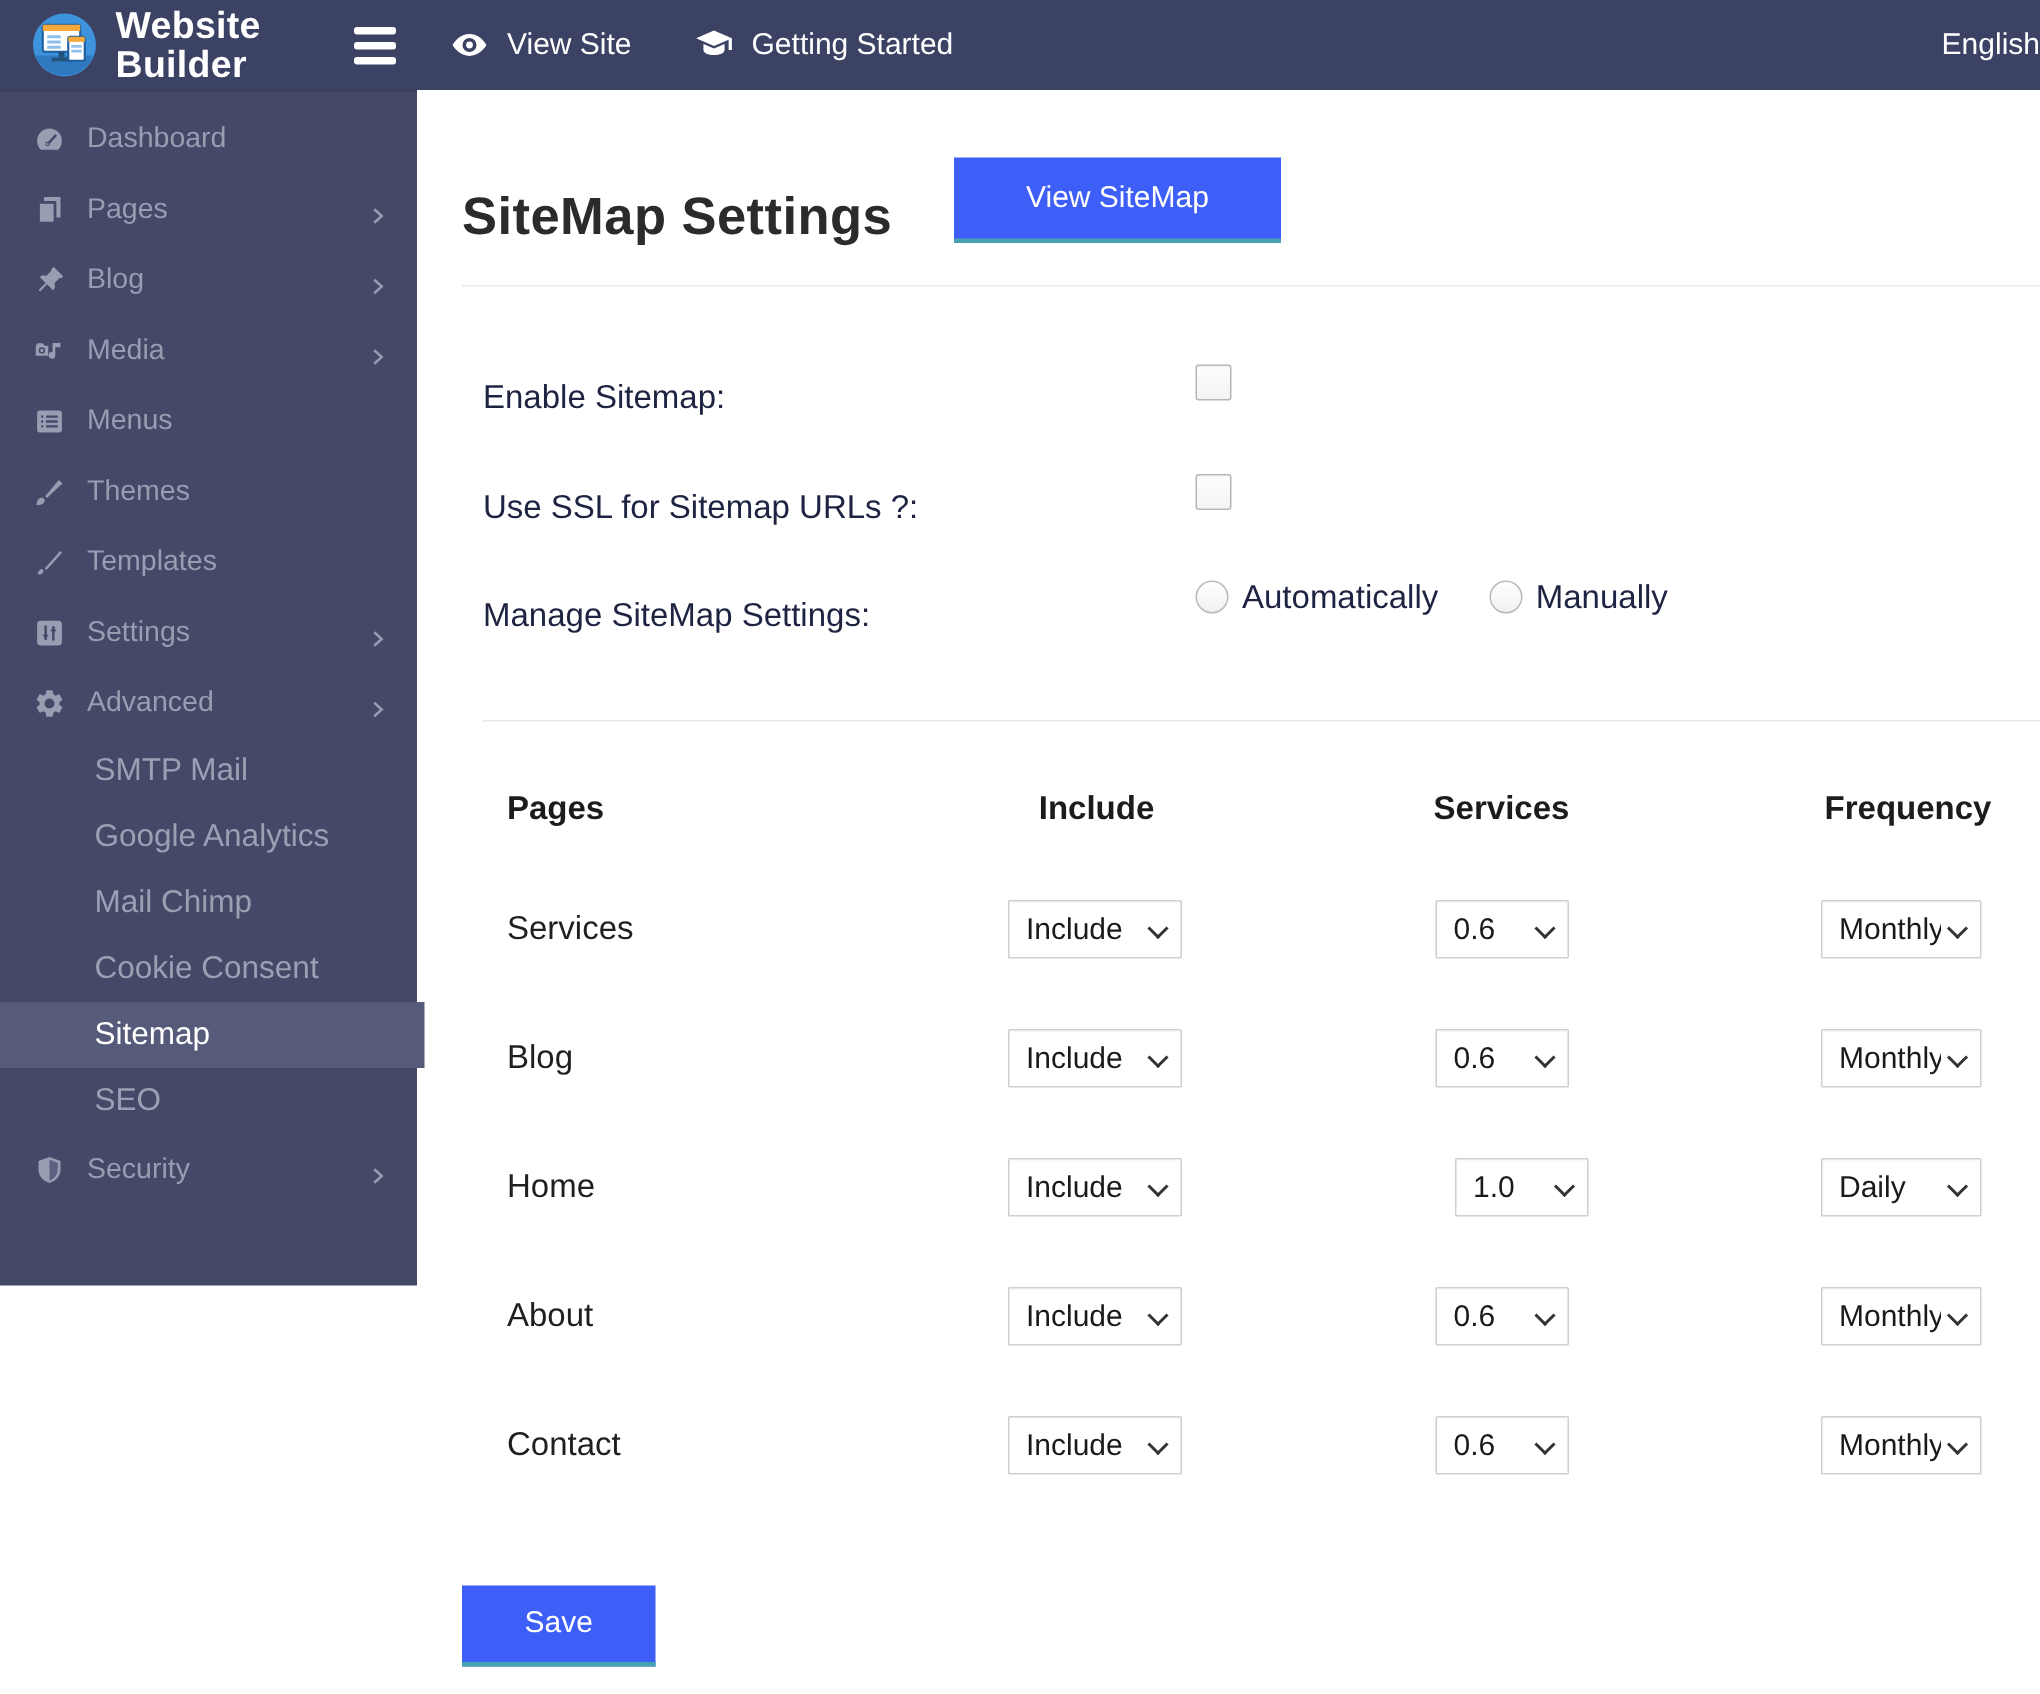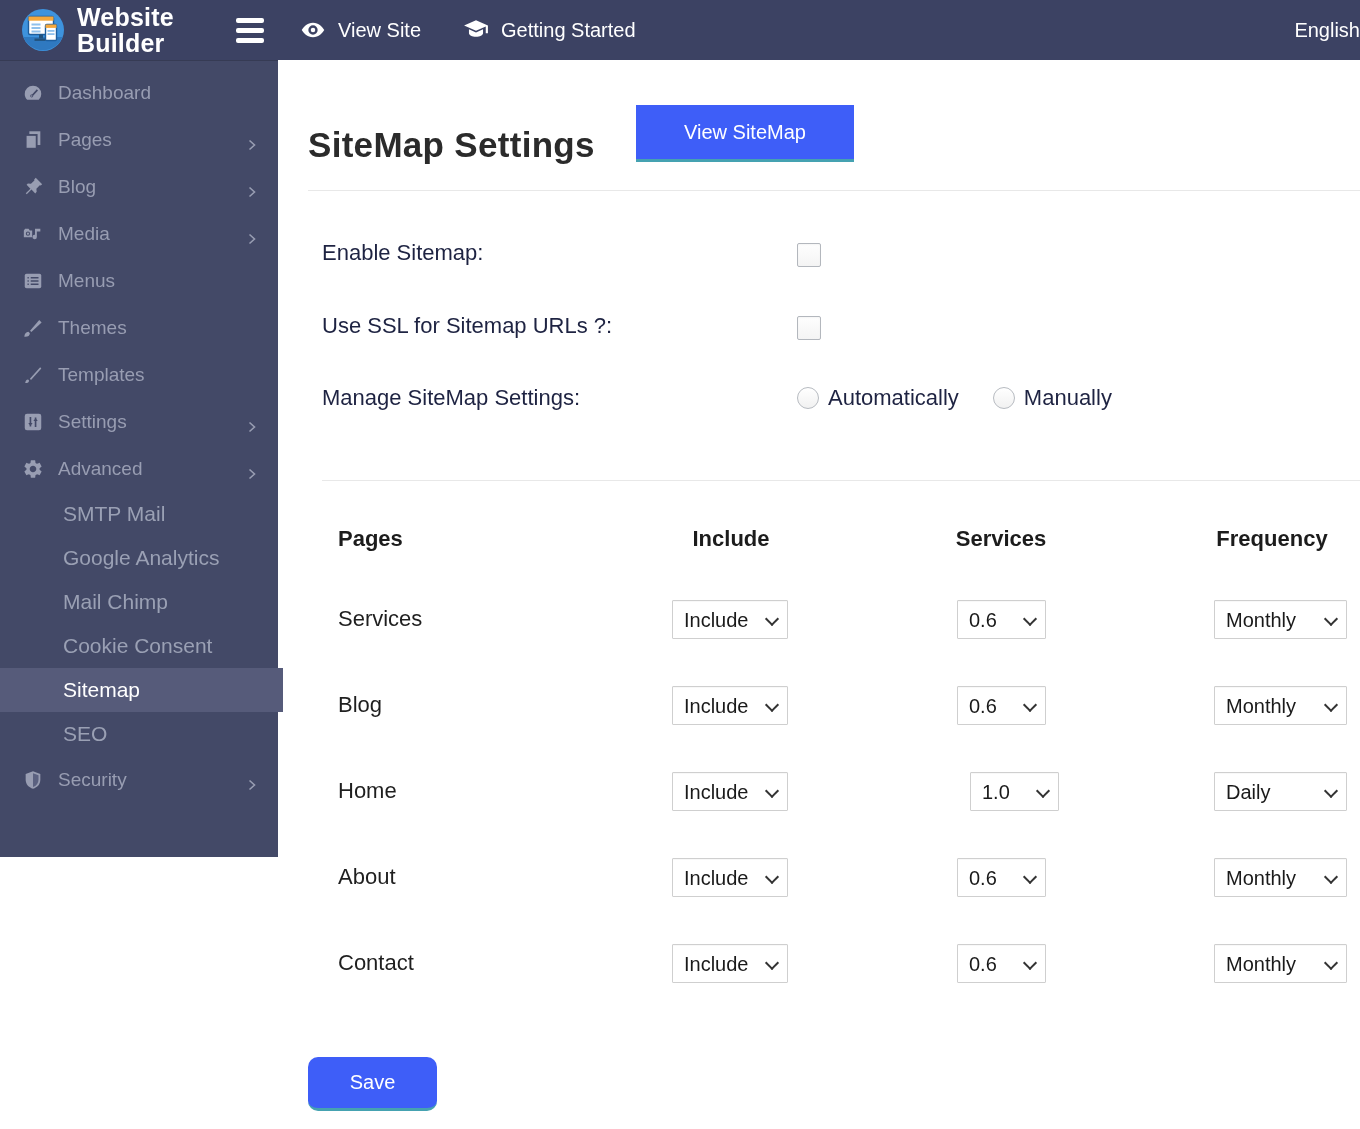--- a/index.html
+++ b/index.html
@@ -31,25 +31,25 @@
   .nav-item .ic{width:26px;height:24px;margin-left:20px;margin-right:12px;display:flex;align-items:center;justify-content:center;}
   .nav-item .ic svg{width:22px;height:22px;fill:#989db2;}
   .nav-item .chev{margin-left:auto;margin-right:20px;width:12px;height:12px;color:#989db2;}
   .sub-item{height:44px;display:flex;align-items:center;padding-left:63px;color:#9aa0b4;font-size:21px;cursor:pointer;box-sizing:border-box;}
   .sub-item.active{background:#565b7a;color:#ffffff;width:283px;position:relative;z-index:6;}
   
   .main{position:absolute;top:60px;left:278px;width:1082px;height:1069px;background:#fff;}
   .page-title{position:absolute;left:30px;top:42px;font-size:35px;color:#2b2b2b;font-weight:600;letter-spacing:.3px;}
   .btn{background:#3e5ef8;color:#fff;border:none;border-bottom:3px solid #45a2b1;font-size:20px;cursor:pointer;font-family:inherit;}
   .btn-view{position:absolute;left:358px;top:45px;width:218px;height:57px;box-sizing:border-box;}
-  .btn-save{position:absolute;left:30px;top:997px;width:129px;height:54px;box-sizing:border-box;border-radius:10px;}
+  .btn-save{position:absolute;left:30px;top:997px;width:129px;height:54px;box-sizing:border-box;}
   .divider{position:absolute;height:1px;background:#e8e8e8;}
   .d1{left:30px;top:130px;width:1052px;}
   .d2{left:44px;top:420px;width:1038px;}
-  .form-label{position:absolute;left:44px;font-size:22px;color:#1e2342;}
+  .form-label{position:absolute;left:44px;font-size:22px;color:#1e2342;margin-top:12px;}
   .cb{
     position:absolute;appearance:none;-webkit-appearance:none;width:24px;height:24px;
     border:1px solid #b3b7bd;border-radius:2px;background:linear-gradient(#fefefe,#f4f4f4);
     margin:0;cursor:pointer;box-shadow:inset 0 1px 2px rgba(0,0,0,.04);
   }
   .radio-group{position:absolute;left:519px;top:325px;display:flex;align-items:center;gap:34px;}
   .radio-opt{display:flex;align-items:center;gap:9px;cursor:pointer;}
   .radio-opt input{
     appearance:none;-webkit-appearance:none;width:22px;height:22px;border-radius:50%;
     border:1px solid #b7bbc1;background:linear-gradient(#fff,#f1f1f1);margin:0;cursor:pointer;
@@ -64,21 +64,21 @@
     appearance:none;-webkit-appearance:none;width:100%;height:39px;border:1px solid #cfcfcf;
     background:#fff;font-size:20px;color:#1a1a1a;padding:0 26px 0 11px;font-family:inherit;
     border-radius:1px;cursor:pointer;box-shadow:inset 0 1px 1px rgba(0,0,0,.03);
   }
   .sel .sel-arrow{
     position:absolute;right:11px;top:14px;width:8px;height:8px;pointer-events:none;
     border-right:2px solid #333;border-bottom:2px solid #333;transform:rotate(45deg);
   }
   .sel-include{width:116px;}
   .sel-priority{width:89px;}
-  .sel-frequency{width:133px;}
+  .sel-frequency{width:107px;}
 </style>
 </head>
 <body>
 
 <div class="header">
   <div class="header-left">
     <svg class="logo" viewBox="0 0 46 46">
       <circle cx="23" cy="23" r="21" fill="#3e93dd"></circle>
       <path d="M3.5 30a21 21 0 0 0 39 0z" fill="#2f79c0"></path>
       <rect x="8.5" y="9.5" width="25" height="18" rx="1.5" fill="#ffffff" stroke="#1d5e9e" stroke-width="1.4"></rect>

